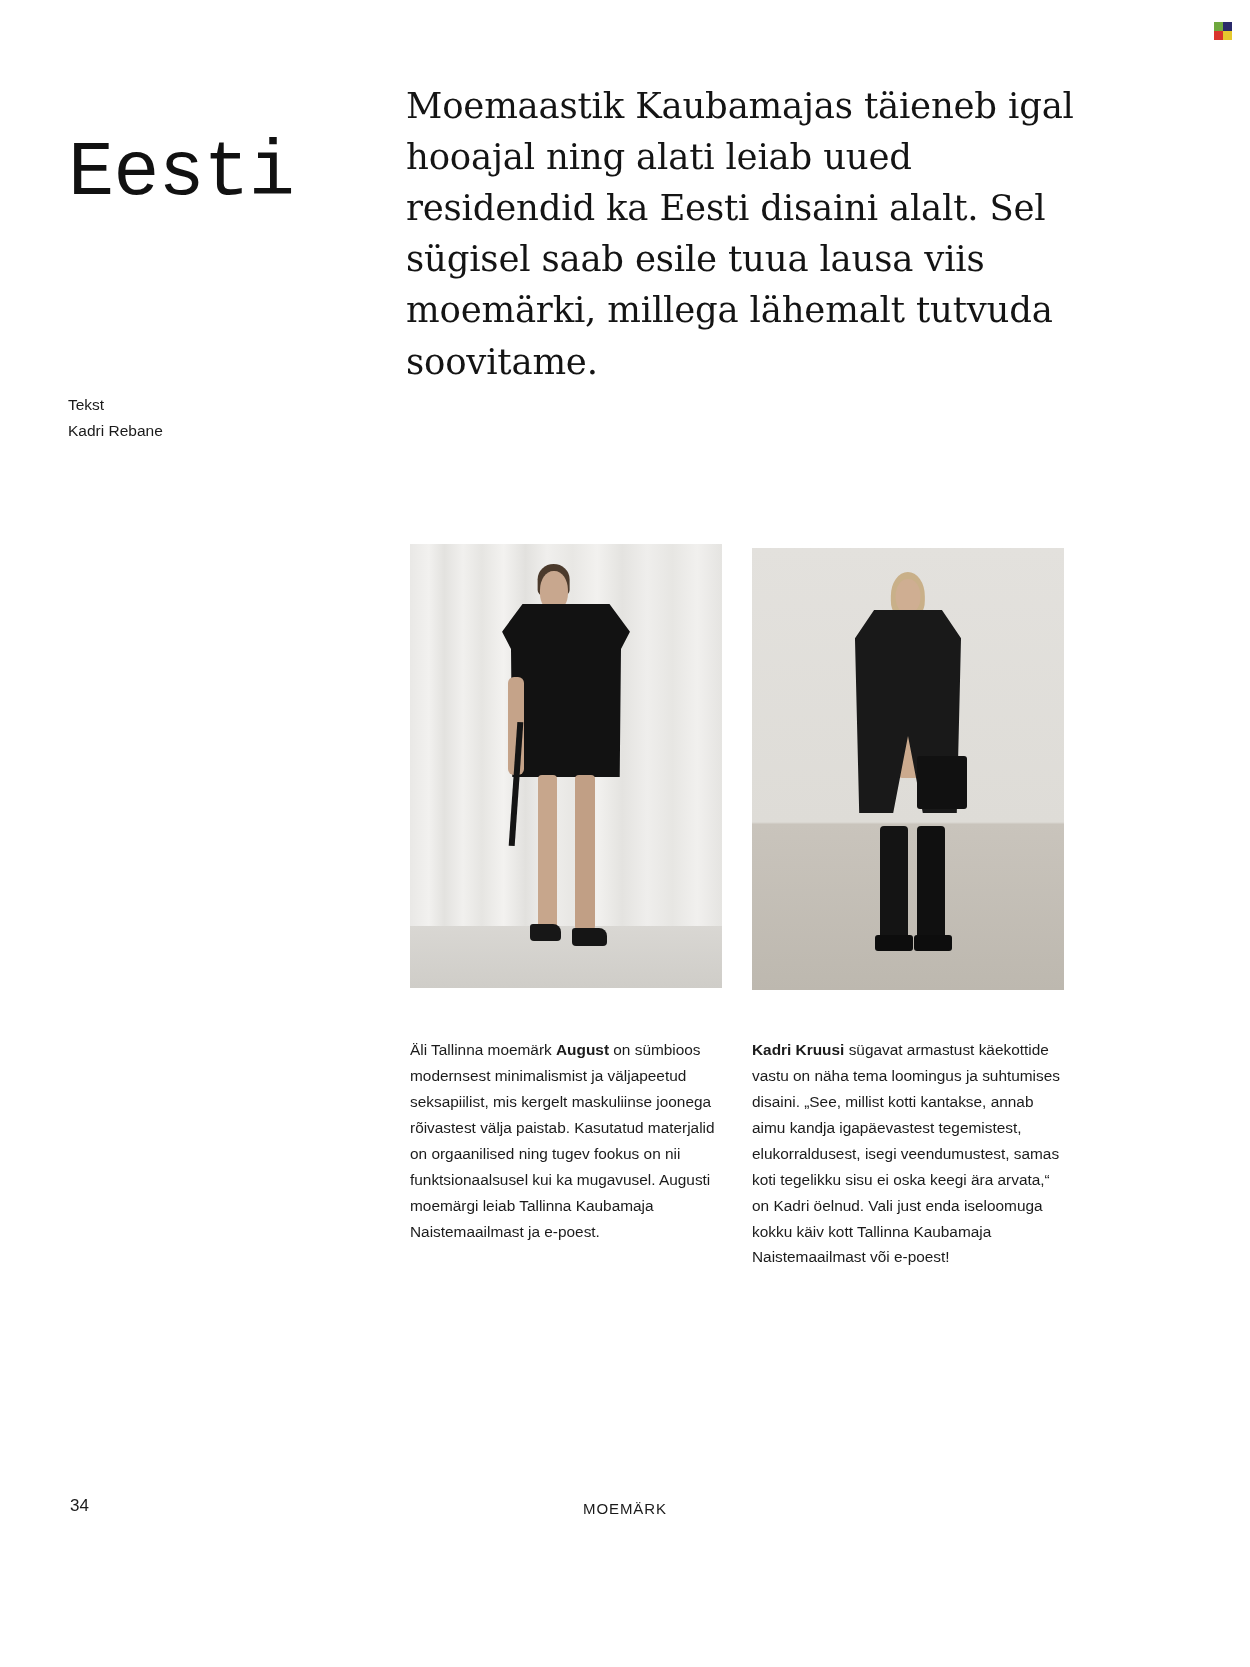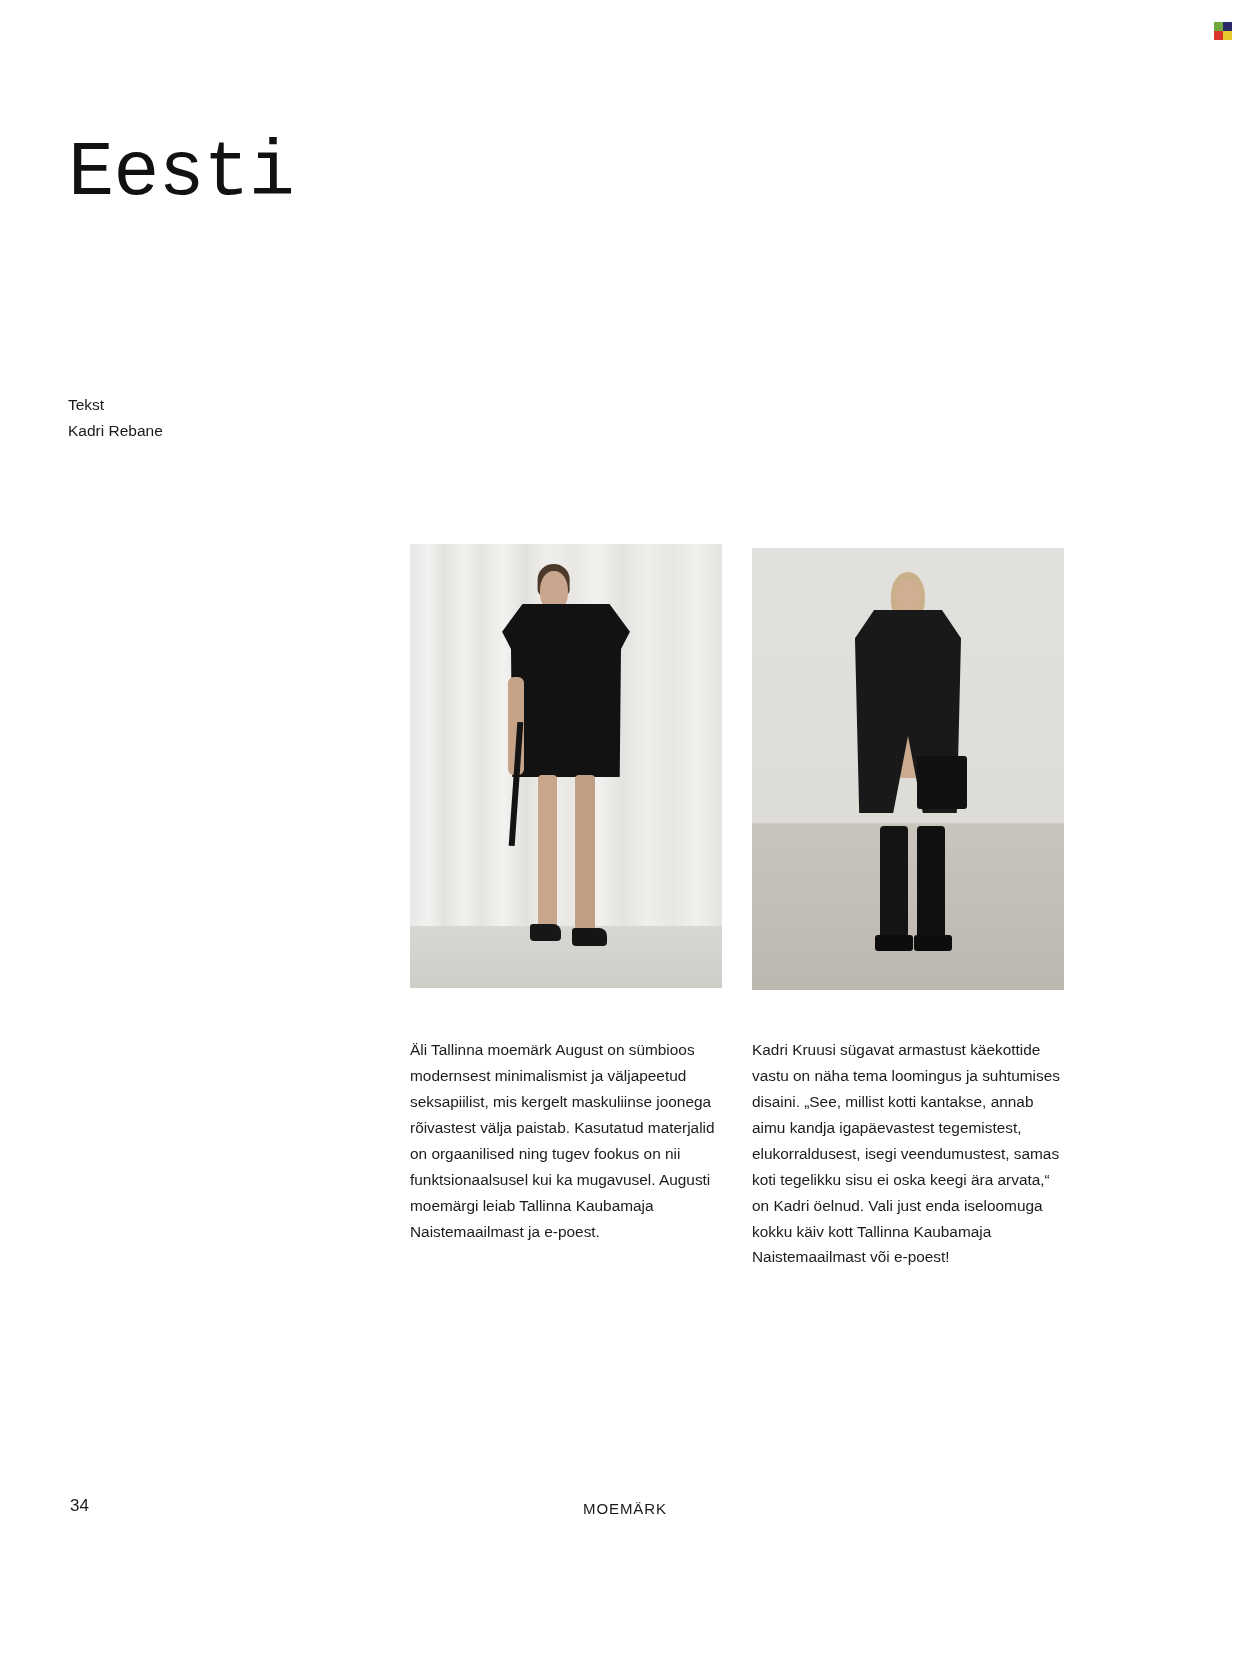--- a/index.html
+++ b/index.html
@@ -162,21 +162,21 @@
   .col {
     position: absolute;
     width: 312px;
     font-size: 15.4px;
     line-height: 1.68;
     color: #1b1b1b;
     text-align: left;
   }
   .col-left { left: 410px; top: 1022px; }
   .col-right { left: 752px; top: 1022px; }
-  .col b { font-weight: 400; }
+  .col b { font-weight: 700; }
 
   
   .folio {
     position: absolute;
     left: 70px;
     top: 1496px;
     font-size: 17px;
     color: #1a1a1a;
   }
   .footer-title {
@@ -203,20 +203,21 @@
 
   <h1 class="headline">
     <span class="ln">Eesti</span>
   </h1>
 
   <div class="byline">
     <div>Tekst</div>
     <div>Kadri Rebane</div>
   </div>
 
+  <div class="standfirst">Moemaastik Kaubamajas täieneb igal hooajal ning alati leiab uued residendid ka Eesti disaini alalt. Sel sügisel saab esile tuua lausa viis moemärki, millega lähemalt tutvuda soovitame.</div>
 
   <div class="photo photo-left">
     <div class="scene">
       <div class="bg-curtain"></div>
       <div class="floor-1"></div>
       <div class="figure l-hair"></div>
       <div class="figure l-head"></div>
       <div class="figure l-dress"></div>
       <div class="figure l-arm"></div>
       <div class="figure l-bagstrap"></div>

